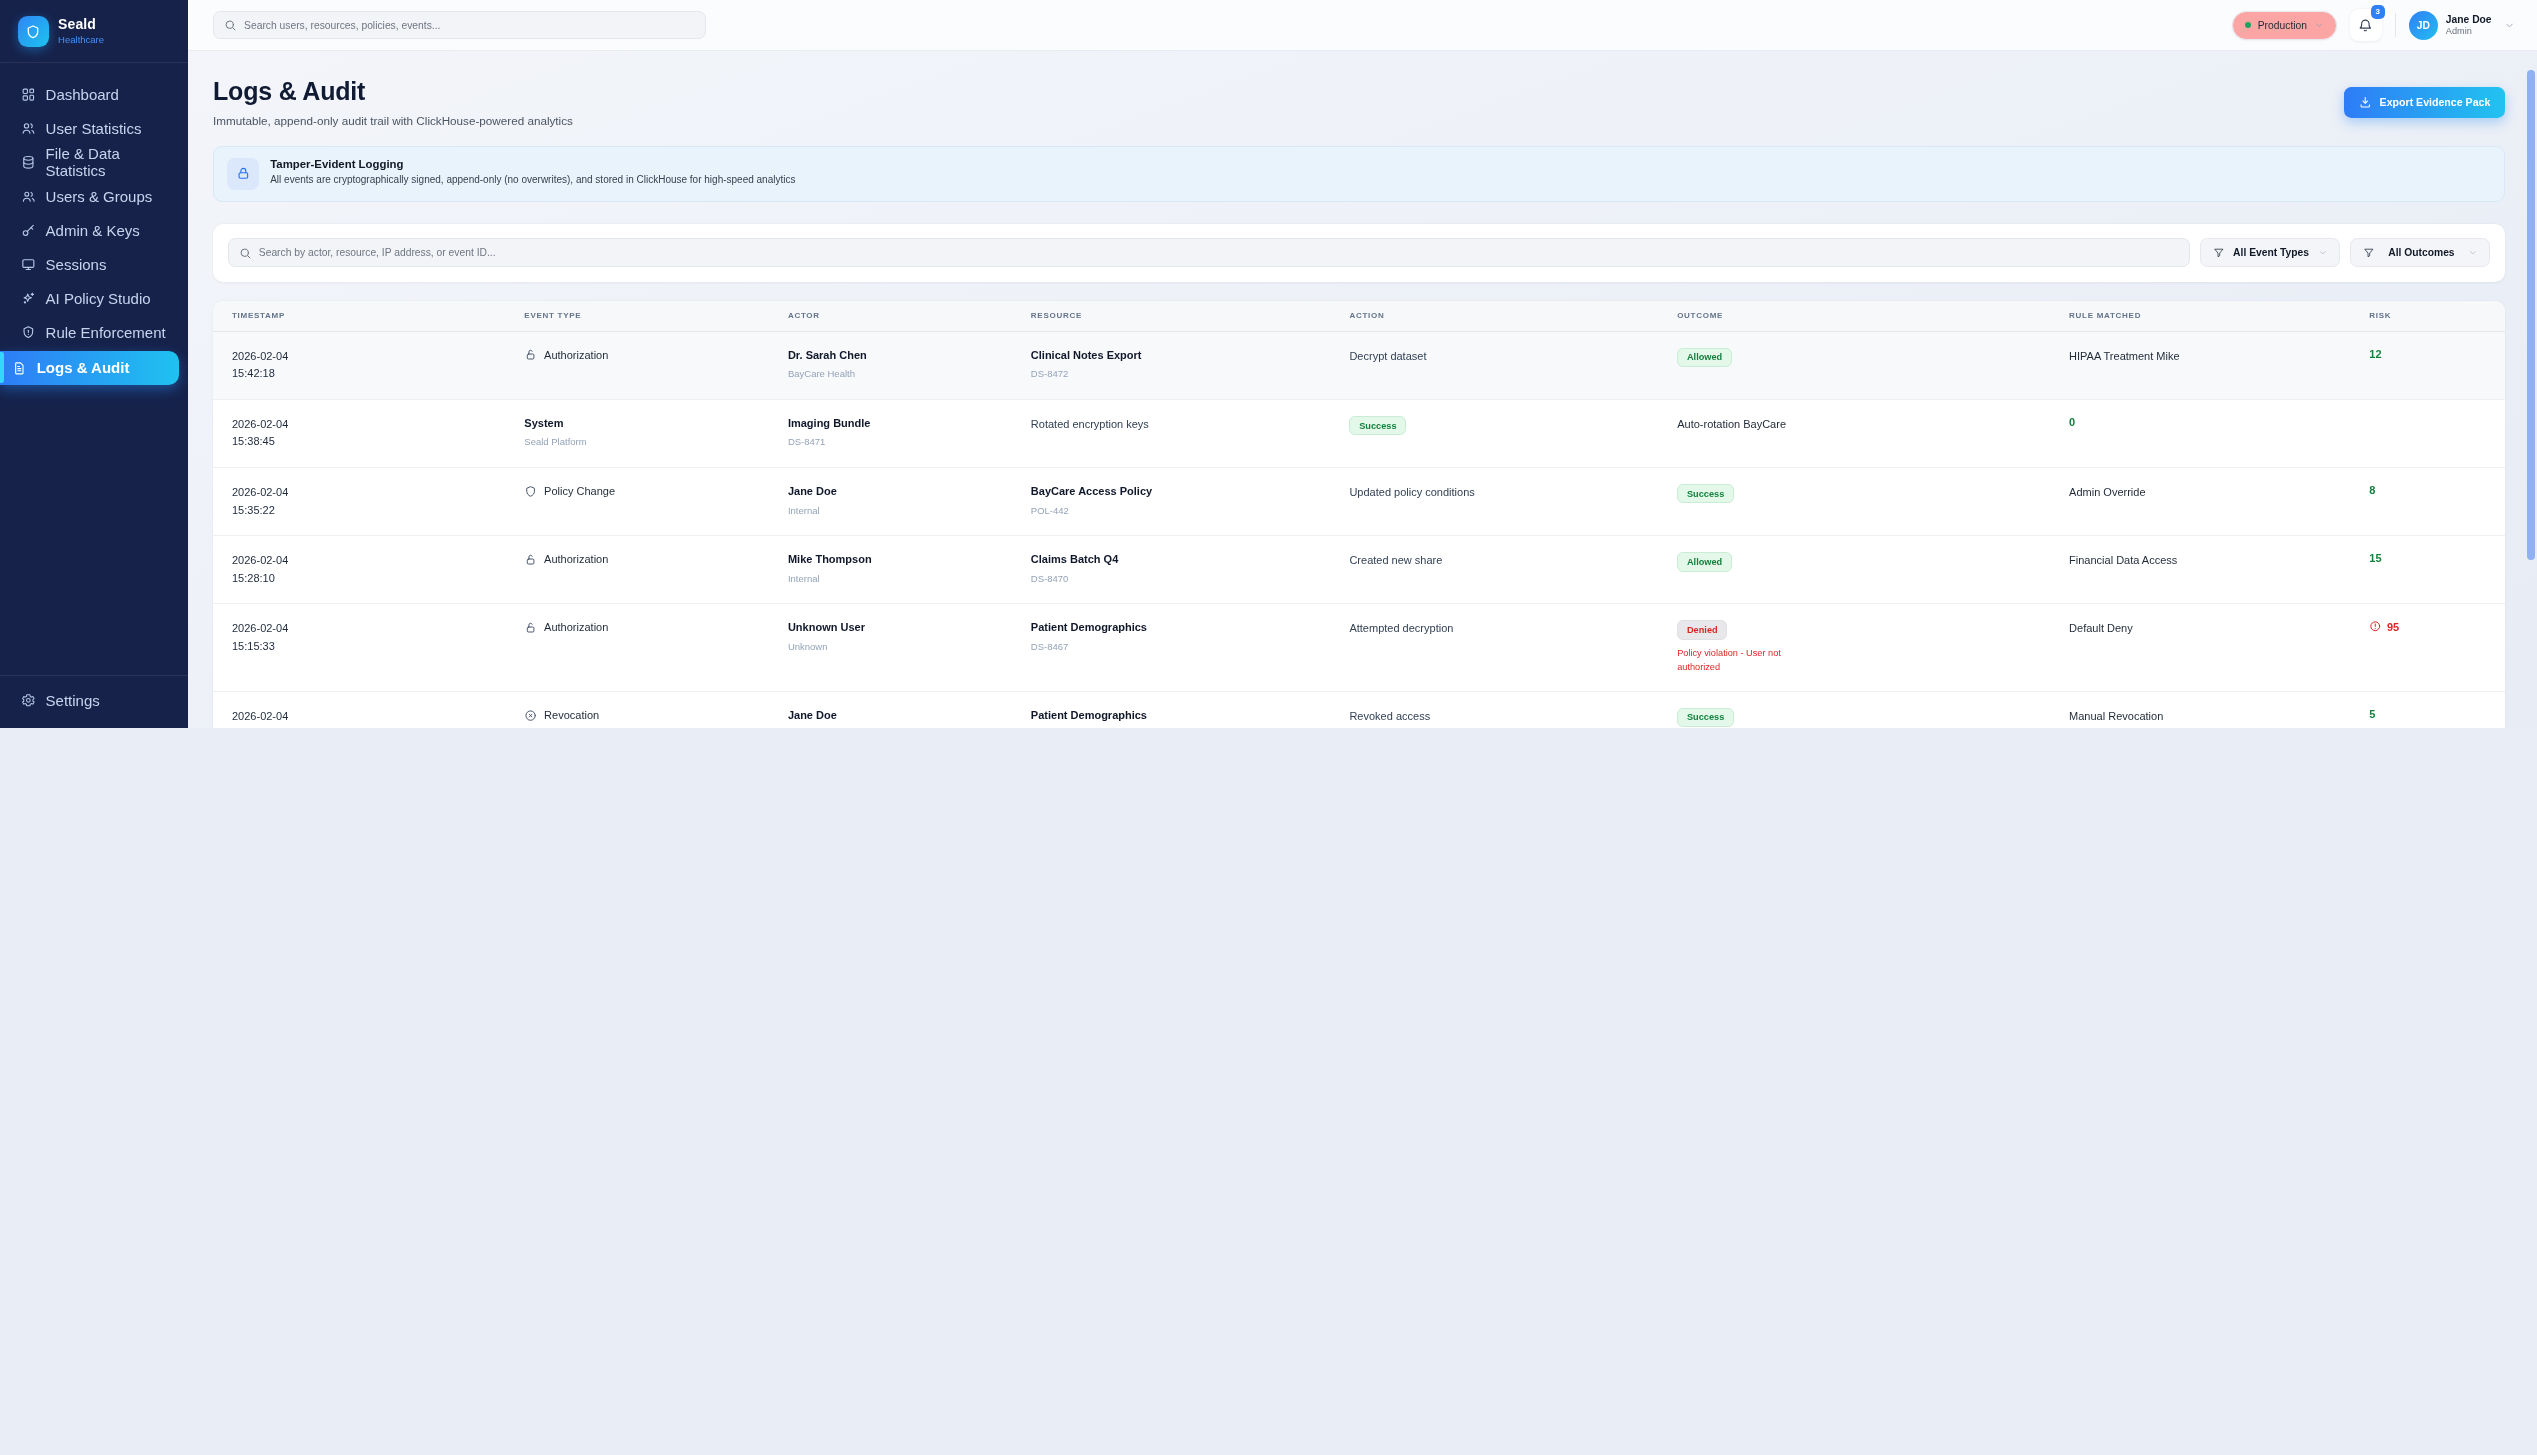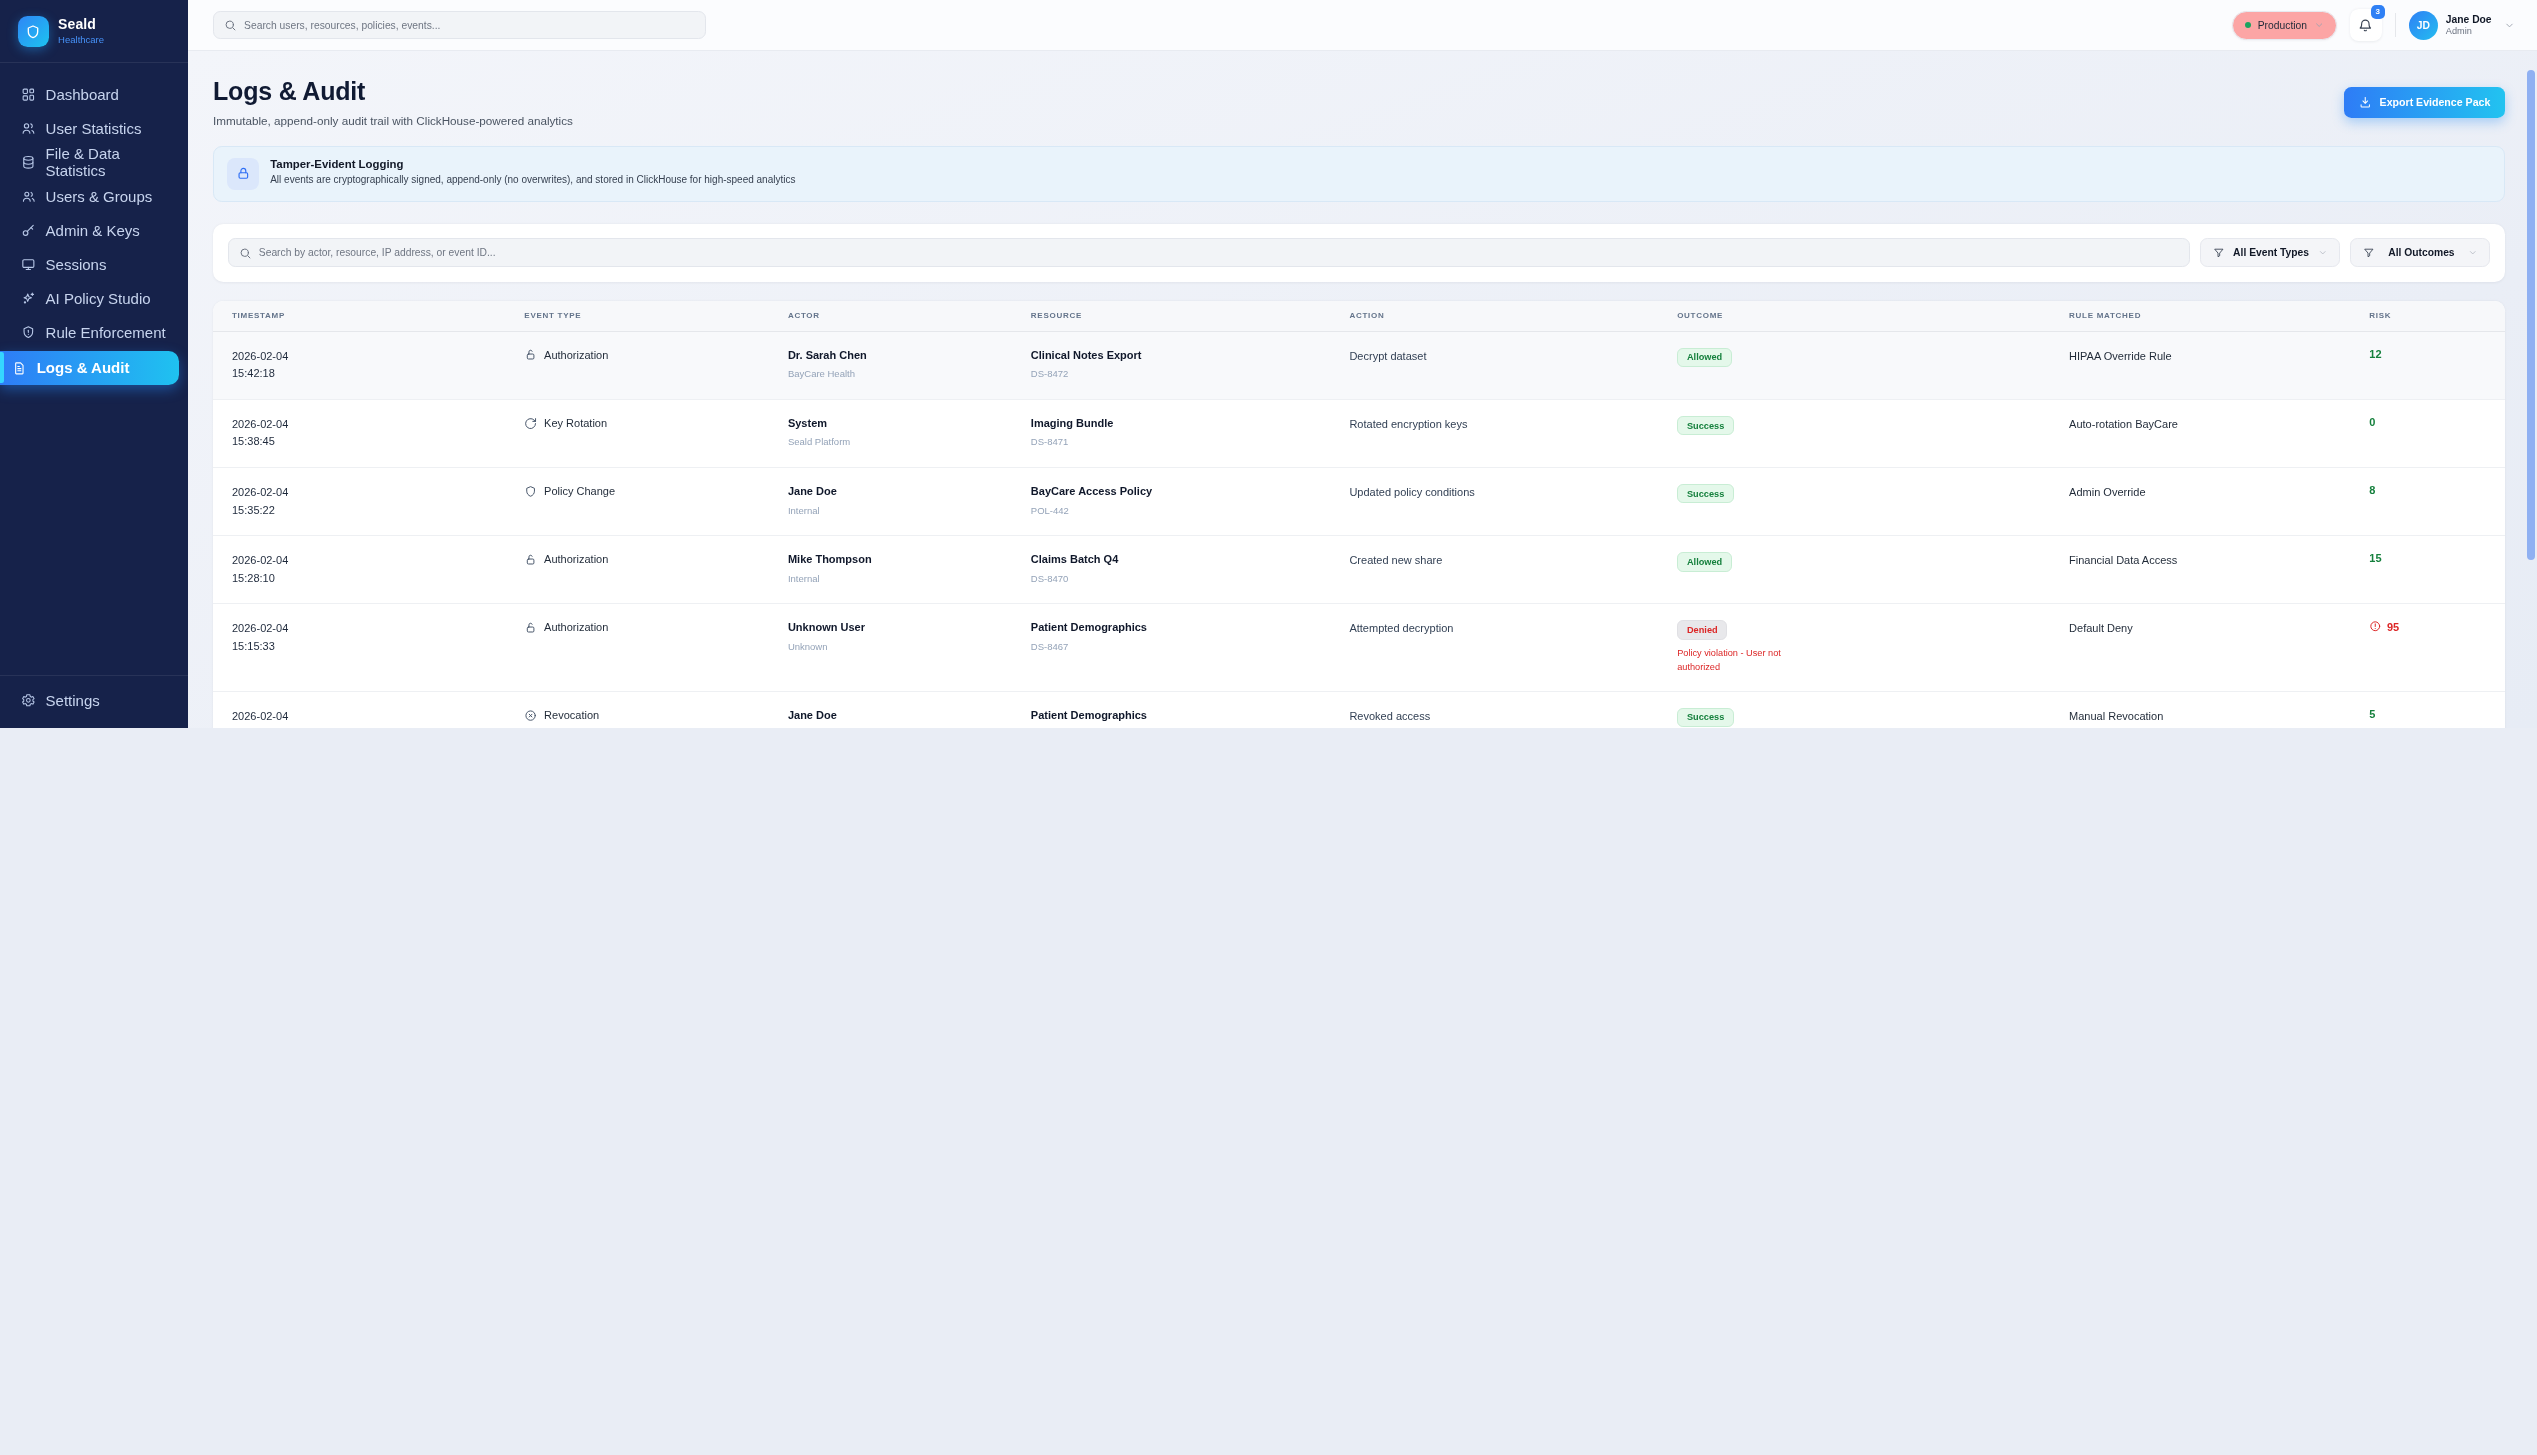--- a/index.html
+++ b/index.html
@@ -469,39 +469,28 @@
         <div class="td">
             <div class="cell-main">Dr. Sarah Chen</div>
             <div class="cell-sub">BayCare Health</div>
           </div>
         <div class="td">
             <div class="cell-main">Clinical Notes Export</div>
             <div class="cell-sub">DS-8472</div>
           </div>
         <div class="td action-text">Decrypt dataset</div>
         <div class="td"><span class="pill green">Allowed</span></div>
-        <div class="td rule-text">HIPAA Override Rule</div>
+        <div class="td rule-text">HIPAA Treatment Mike</div>
         <div class="td"><span class="risk low">12</span></div>
       </div>
 
       <div class="tgrid trow">
         <div class="td c-date">
             <div>2026-02-04</div>
             <div>15:38:45</div>
-          </div>
-        <div class="td">
-            <div class="etype">
-              <span class="eicon">
-                <svg width="13.2" height="13.2" viewBox="0 0 24 24" fill="none" stroke="currentColor" stroke-width="1.8" stroke-linecap="round" stroke-linejoin="round">
-                  <path d="M21 12a9 9 0 1 1-2.64-6.36L21 8"></path>
-                  <path d="M21 3v5h-5"></path>
-                </svg>
-              </span>
-              <span>Key Rotation</span>
-            </div>
           </div>
         <div class="td">
             <div class="cell-main">System</div>
             <div class="cell-sub">Seald Platform</div>
           </div>
         <div class="td">
             <div class="cell-main">Imaging Bundle</div>
             <div class="cell-sub">DS-8471</div>
           </div>
         <div class="td action-text">Rotated encryption keys</div>

